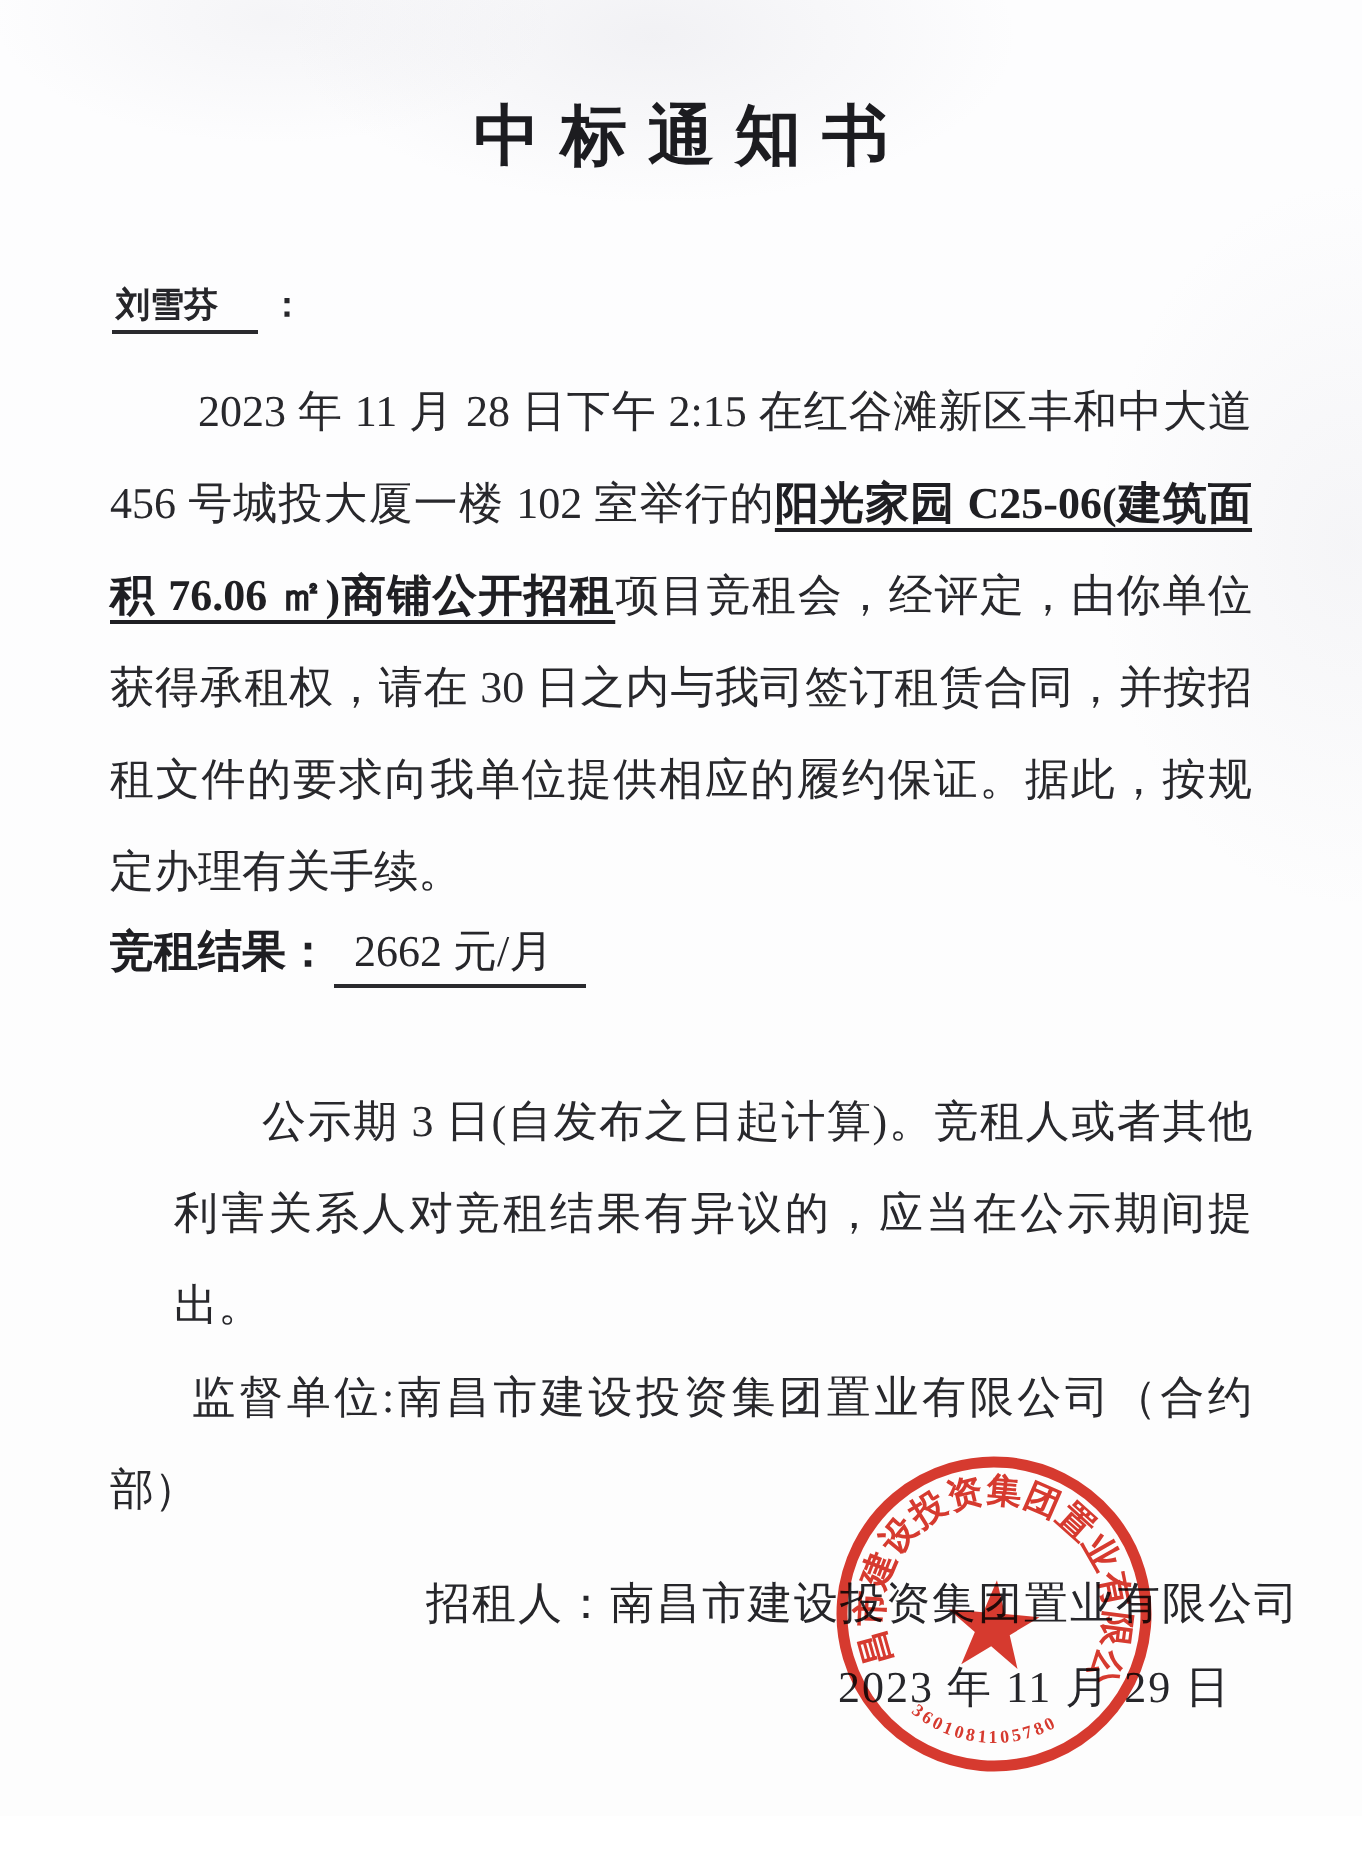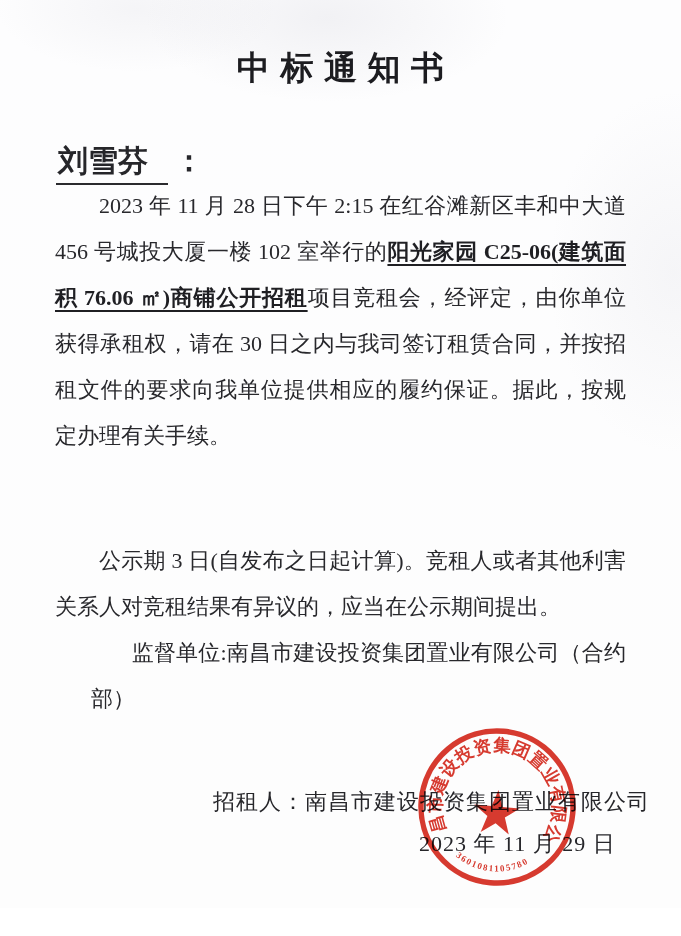--- a/index.html
+++ b/index.html
@@ -21,21 +21,21 @@
   }
   .title{
     position:absolute; top:46px; left:0; width:100%;
     text-align:center;
     font-size:33px; font-weight:600;
     letter-spacing:0.32em; text-indent:0.32em;
     color:#1c1c20;
   }
   .recipient{
     position:absolute; top:141px; left:56px;
-    font-size:30px; font-weight:700;
+    font-size:17px; font-weight:700;
   }
   .recipient .name{
     display:inline-block;
     border-bottom:2px solid #2a2a2e;
     padding:0 20px 1px 2px;
   }
   .recipient .colon{ margin-left:6px; font-weight:700; }
   .body-text{
     font-size:22px; line-height:46px;
     text-align:justify;
@@ -59,22 +59,22 @@
   .result .label{ font-weight:700; color:#1f1f23; }
   .result .value{
     display:inline-block;
     border-bottom:2px solid #2a2a2e;
     padding:0 16px 1px 10px;
     margin-left:2px;
   }
   .para2-block{
     position:absolute; top:538px; left:55px; width:571px;
   }
-  .para2{ text-indent:2em; }
-  .line-indent{ text-indent:1.85em;margin-left:36px; }
+  .para2{ text-indent:2em;margin-left:32px; }
+  .line-indent{ text-indent:1.85em; }
   .footer-lessor{
     position:absolute; top:787px; left:213px;
     font-size:22px; letter-spacing:1px;
   }
   .footer-date{
     position:absolute; top:829px; left:383px;
     font-size:22px; letter-spacing:1px;margin-left:36px;
   }
   .stamp{
     position:absolute; left:397px; top:707px;
@@ -98,20 +98,23 @@
   <div class="title">中标通知书</div>
 
   <div class="recipient">
     <span class="name">刘雪芬</span><span class="colon">：</span>
   </div>
 
   <div class="para1 body-text">
     <span>2023 年 11 月 28 日下午 2:15 在红谷滩新区丰和中大道 456 号城投大厦一楼 102 室举行的</span><span class="hl">阳光家园 C25-06(建筑面积 76.06 ㎡)商铺公开招租</span><span>项目竞租会，经评定，由你单位获得承租权，请在 30 日之内与我司签订租赁合同，并按招租文件的要求向我单位提供相应的履约保证。据此，按规定办理有关手续。</span>
   </div>
 
+  <div class="result">
+    <span class="label">竞租结果：</span><span class="value">2662 元/月</span>
+  </div>
 
   <div class="para2-block body-text">
     <div class="para2">公示期 3 日(自发布之日起计算)。竞租人或者其他利害关系人对竞租结果有异议的，应当在公示期间提出。</div>
     <div class="line-indent">监督单位:南昌市建设投资集团置业有限公司（合约部）</div>
   </div>
 
   <div class="footer-lessor">
     <span>招租人：</span><span>南昌市建设投资集团置业有限公司</span>
   </div>
 

